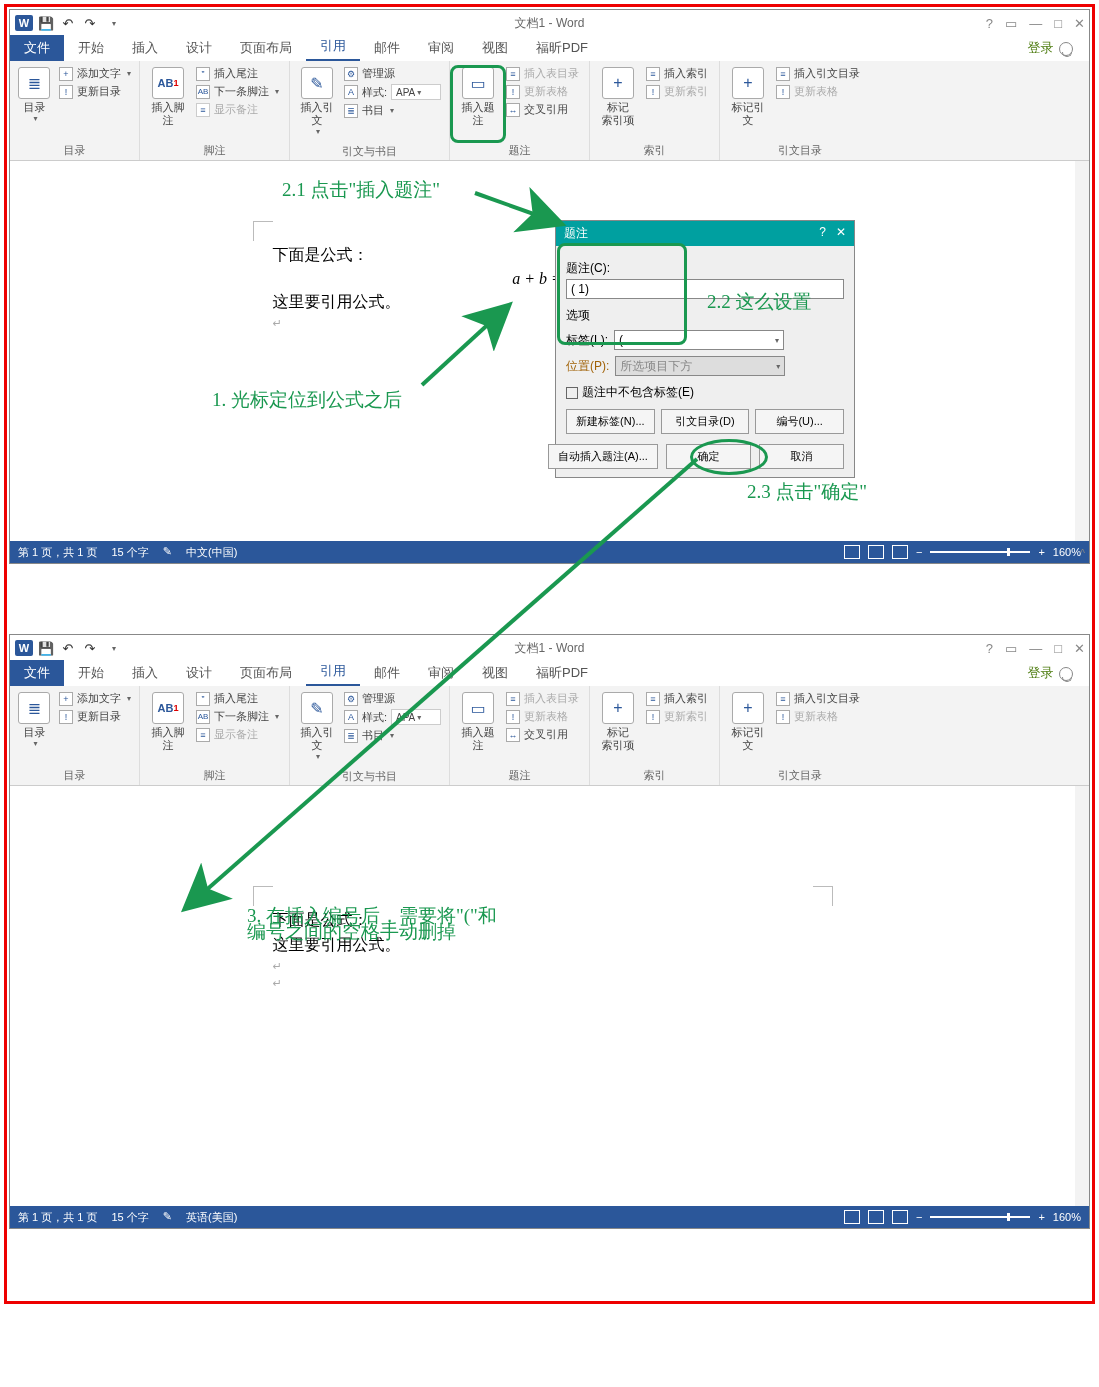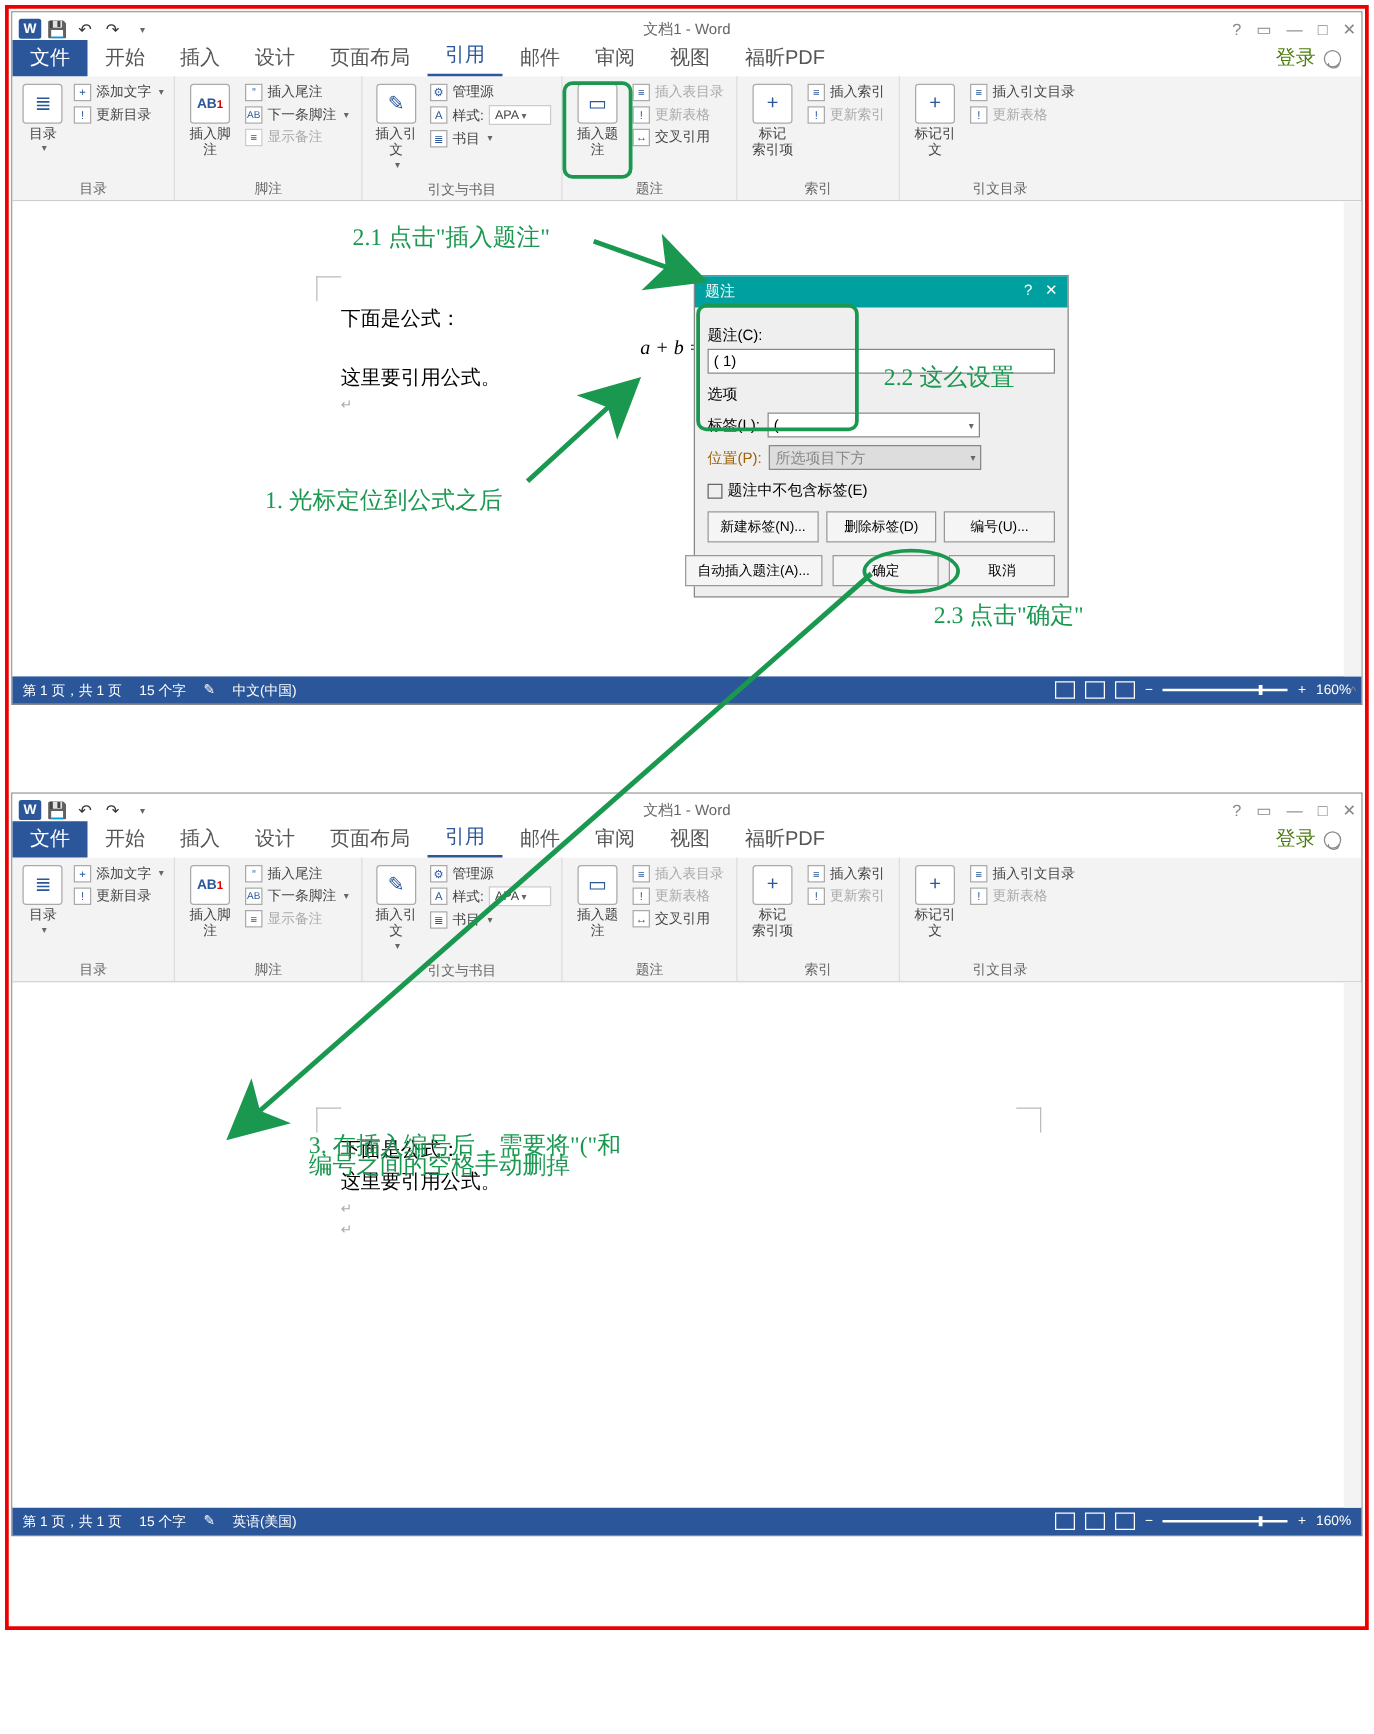--- a/index.html
+++ b/index.html
@@ -6,21 +6,21 @@
 body { background: #fff; padding: 4px; }
 .red-border { border: 3px solid #e00; width: 1091px; padding: 2px; }
 .word-window { border: 1px solid #888; background: #fff; margin-bottom: 70px; position: relative; }
 .word-window:last-child { margin-bottom: 0; }
 .titlebar { background: #fff; height: 26px; display: flex; align-items: center; position: relative; font-size: 12px; color: #666; }
 .quick-access { display: flex; align-items: center; gap: 2px; padding-left: 4px; }
 .qa-item { width: 20px; height: 20px; display: flex; align-items: center; justify-content: center; font-size: 13px; color: #333; }
 .word-logo { background: #2b579a; color: #fff; font-weight: bold; font-size: 11px; width: 18px; height: 16px; display: flex; align-items: center; justify-content: center; border-radius: 2px; }
 .title-text { position: absolute; left: 50%; transform: translateX(-50%); color: #666; }
 .win-controls { position: absolute; right: 4px; display: flex; gap: 12px; font-size: 13px; color: #888; }
-.tabs { display: flex; background: #fff; height: 25px; align-items: flex-end; font-size: 16px; position: relative; }
+.tabs { display: flex; background: #fff; height: 25px; align-items: flex-end; font-size: 13px; position: relative; }
 .tab { padding: 4px 14px; color: #555; cursor: pointer; }
 .tab.file { background: #2b579a; color: #fff; }
 .tab.active { color: #2b579a; border-bottom: 2px solid #2b579a; }
 .login { position: absolute; right: 8px; color: #4d7c0f; padding: 4px 8px; }
 .login-icon { display:inline-block; width:14px; height:14px; border:1px solid #888; border-radius:50%; vertical-align:middle; margin-left:2px; position:relative; }
 .login-icon::after{ content:''; position:absolute; bottom:-2px; left:2px; width:8px; height:4px; border:1px solid #888; border-top:none; border-radius:0 0 6px 6px; }
 .ribbon { background: #f3f3f3; border-bottom: 1px solid #ccc; display: flex; height: 100px; font-size: 11px; color: #444; }
 .ribbon-group { border-right: 1px solid #ddd; display: flex; flex-direction: column; justify-content: space-between; position: relative; }
 .group-content { display: flex; align-items: flex-start; padding: 4px 6px; gap: 4px; flex: 1; }
 .group-label { text-align: center; font-size: 11px; color: #666; padding: 2px 0; }
@@ -314,21 +314,21 @@
               <span>所选项目下方</span>
               <span class="dropdown-arrow">▾</span>
             </span>
         </div>
         <div class="dlg-check">
           <span class="dlg-check-box"></span>
           <span>题注中不包含标签(E)</span>
         </div>
         <div class="dlg-btn-row">
           <div class="dlg-btn">新建标签(N)...</div>
-          <div class="dlg-btn">删除标签(D)</div>
+          <div class="dlg-btn">引文目录(D)</div>
           <div class="dlg-btn">编号(U)...</div>
         </div>
         <div class="dlg-footer">
           <div class="dlg-btn" style="width:110px;">自动插入题注(A)...</div>
           <div class="dlg-btn">确定</div>
           <div class="dlg-btn">取消</div>
         </div>
       </div>
     </div>
 

